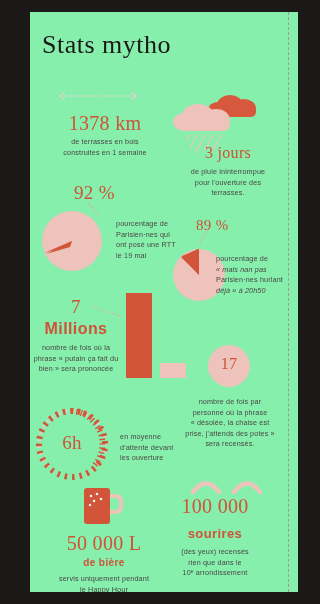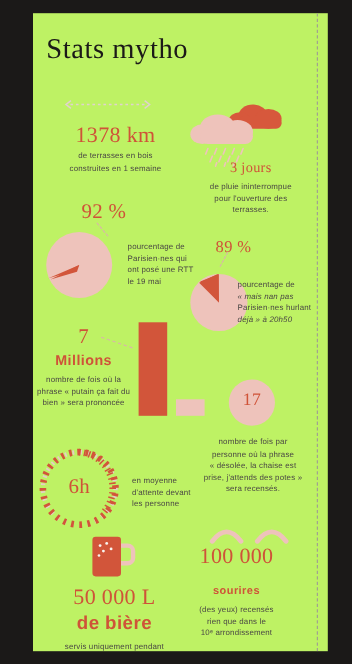--- a/index.html
+++ b/index.html
@@ -6,21 +6,21 @@
   body{
     width:300px;height:604px;
     background:#1b1918;
     font-family:"Liberation Sans",sans-serif;
     overflow:hidden;
   }
   .frame{
     position:absolute;
     left:30px;top:12px;
     width:268px;height:580px;
-    background:#bef264;
+    background:#86efac;
     overflow:hidden;
   }
   .dashline{
     position:absolute;
     left:258px;top:0;
     width:0;height:580px;
     border-left:1px dashed #9d9a95;
   }
   
   .title{
@@ -36,21 +36,21 @@
     font-family:"Liberation Serif",serif;
     color:#cf5338;
     font-size:21px;
     white-space:nowrap;
     letter-spacing:0.3px;
   }
   .bigsans{
     font-family:"Liberation Sans",sans-serif;
     font-weight:bold;
     color:#cf5338;
-    font-size:13px;
+    font-size:16px;
     letter-spacing:0.4px;
   }
   .cap{
     font-size:7.2px;
     line-height:10.5px;
     color:#4a4744;
     letter-spacing:0.15px;
   }
   .c{text-align:center;}
   .blk{position:absolute;}
@@ -113,21 +113,21 @@
           <path d="M33 52 L31 57"></path>
           <path d="M41 52 L39 57"></path>
         <path d="M49 52 L47 57"></path>
         <path d="M29 58 L28 61"></path>
           <path d="M37 58 L36 61"></path>
           <path d="M45 58 L44 61"></path>
       </g>
     </svg>
   </div>
   <div class="blk c" style="left:140px;top:132px;width:116px;">
-    <div class="big" style="font-size:13px;">3 jours</div>
+    <div class="big" style="font-size:16px;">3 jours</div>
     <div class="cap c" style="margin-top:5px;">
       <div>de pluie ininterrompue</div>
       <div>pour l'ouverture des</div>
       <div>terrasses.</div>
     </div>
   </div>
 
   <div class="blk" style="left:22px;top:170px;">
     <div class="big" style="position:absolute;left:22px;top:0;font-size:19px;">92 %</div>
   </div>
@@ -193,54 +193,54 @@
     <svg width="80" height="80" viewBox="0 0 80 80">
       <circle cx="40" cy="40" r="33" fill="none" stroke="#e7cdc6" stroke-width="4" stroke-linecap="butt" stroke-dasharray="1.6 5.5"></circle>
       <circle cx="40" cy="40" r="33" fill="none" stroke="#d2553a" stroke-width="6" stroke-linecap="butt" stroke-dasharray="1.8 3.6" stroke-dashoffset="0" transform="rotate(-70 40 40)" pathLength="100" style="stroke-dasharray:1.2 2.4;"></circle>
       <path d="M40 7 A33 33 0 0 1 62 62" fill="none" stroke="#d2553a" stroke-width="6" stroke-dasharray="1.4 3"></path>
     </svg>
   </div>
   <div class="big" style="position:absolute;left:22px;top:420px;width:40px;text-align:center;font-size:19px;">6h</div>
   <div class="blk cap" style="left:90px;top:420px;width:80px;">
     <div>en moyenne</div>
     <div>d'attente devant</div>
-    <div>les personne</div>
+    <div>les ouverture</div>
   </div>
 
   <div class="blk" style="left:52px;top:474px;">
     <svg width="44" height="40" viewBox="0 0 44 40">
       <rect x="2" y="2" width="26" height="36" rx="3" fill="#d2553a"></rect>
       <path d="M28 10 h6 a5 5 0 0 1 5 5 v6 a5 5 0 0 1 -5 5 h-6" fill="none" stroke="#eec3bb" stroke-width="4"></path>
       <g fill="#f7f4ef">
         <circle cx="9" cy="10" r="1.3"></circle>
           <circle cx="15" cy="8" r="1.3"></circle>
         <circle cx="12" cy="15" r="1.3"></circle>
           <circle cx="19" cy="13" r="1.3"></circle>
         <circle cx="8" cy="19" r="1.2"></circle>
       </g>
     </svg>
   </div>
   <div class="blk c" style="left:4px;top:520px;width:140px;">
     <div class="big" style="font-size:20px;">50 000 L</div>
-    <div class="bigsans" style="margin-top:2px;font-size:17px;">de bière</div>
+    <div class="bigsans" style="margin-top:2px;font-size:10px;">de bière</div>
     <div class="cap c" style="margin-top:6px;">
       <div>servis uniquement pendant</div>
       <div>le Happy Hour</div>
     </div>
   </div>
 
   <div class="blk" style="left:160px;top:462px;">
     <svg width="76" height="22" viewBox="0 0 76 22">
       <path d="M3 18 Q16 1 29 18" fill="none" stroke="#eec3bb" stroke-width="4.5" stroke-linecap="round"></path>
       <path d="M44 18 Q57 1 70 18" fill="none" stroke="#eec3bb" stroke-width="4.5" stroke-linecap="round"></path>
     </svg>
   </div>
   <div class="blk c" style="left:130px;top:483px;width:110px;">
     <div class="big" style="font-size:20px;">100 000</div>
-    <div class="bigsans" style="margin-top:14px;font-size:10px;">sourires</div>
+    <div class="bigsans" style="margin-top:8px;font-size:13px;">sourires</div>
     <div class="cap c" style="margin-top:6px;">
       <div>(des yeux) recensés</div>
       <div>rien que dans le</div>
       <div>10ᵉ arrondissement</div>
     </div>
   </div>
 
 </div>
 
 </body></html>

